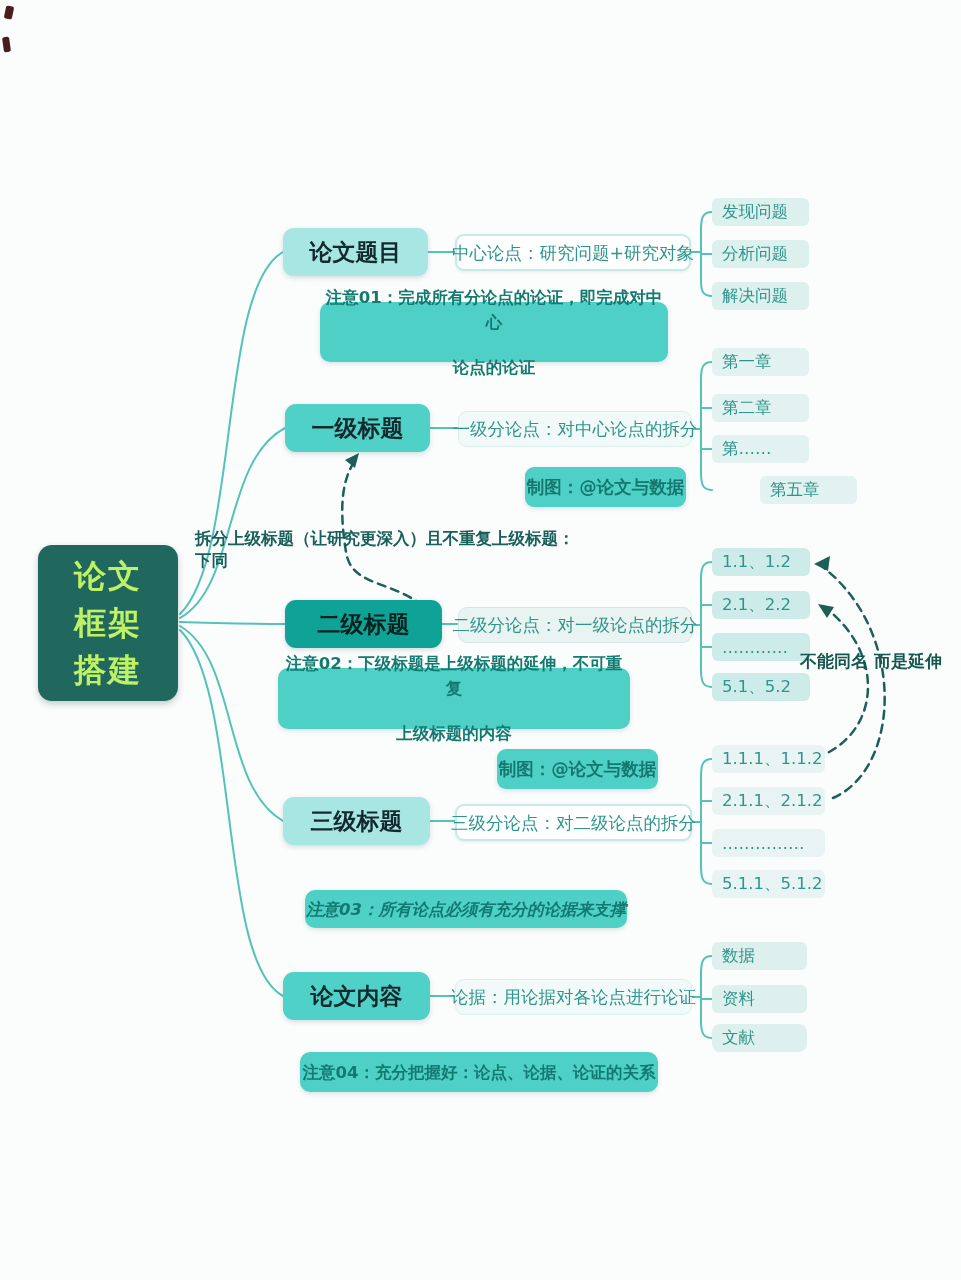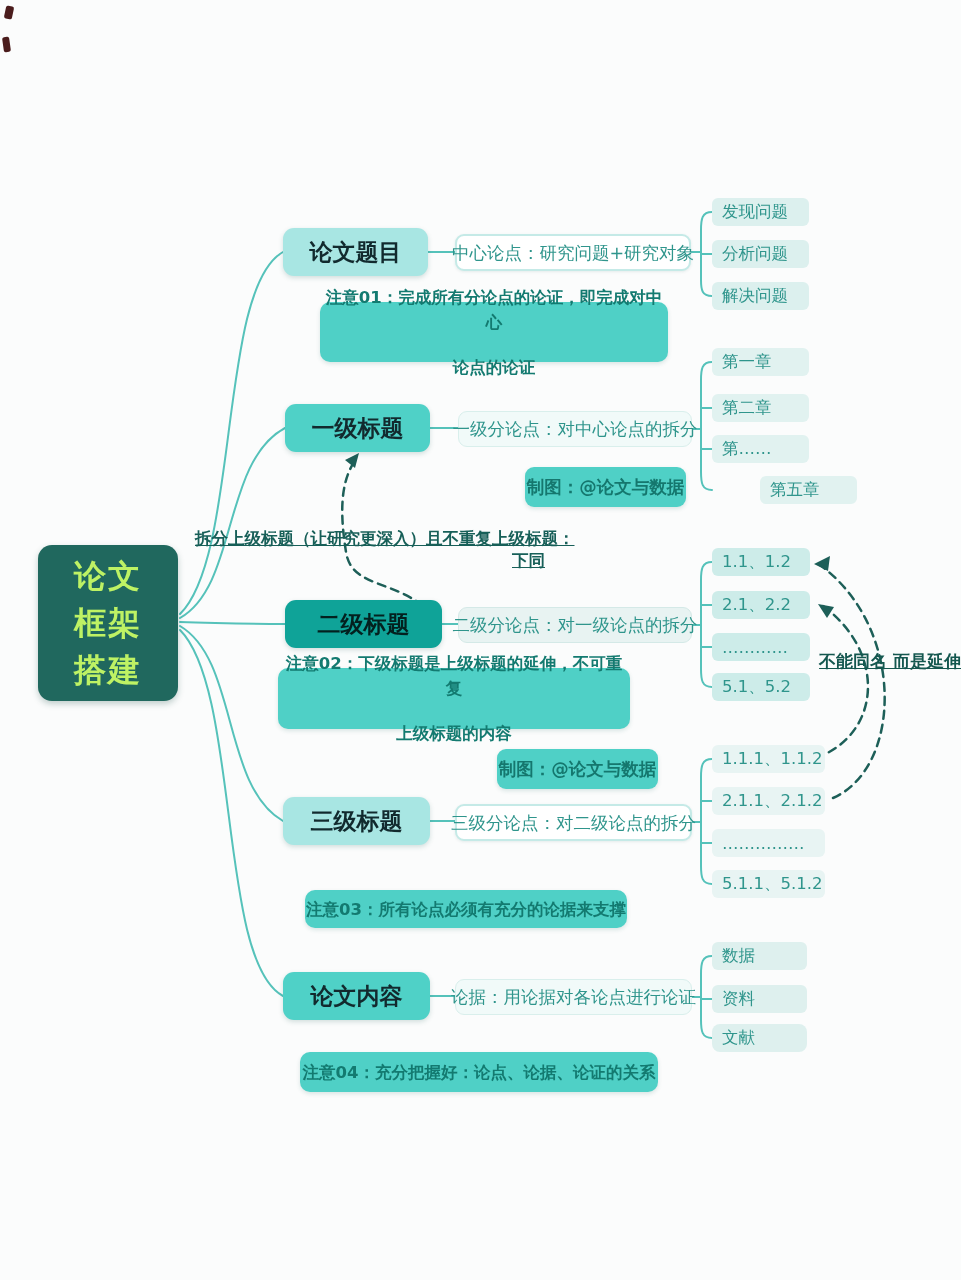--- a/index.html
+++ b/index.html
@@ -59,21 +59,21 @@
 
   .credit{
     background:#4fd0c6;border-radius:9px;height:40px;
     display:flex;align-items:center;justify-content:center;
     font-size:17.5px;font-weight:600;color:#15776e;white-space:nowrap;
     box-shadow:0 2px 4px rgba(30,100,92,.15);
   }
 
   .annot{
     font-size:16.5px;font-weight:700;color:#175f58;
-    text-align:right;line-height:22px;white-space:nowrap;text-decoration:underline;
+    text-align:left;line-height:22px;white-space:nowrap;
   }
 
   .artifact{position:absolute;background:#4a1c1c;border-radius:2px;}
 </style>
 </head>
 <body>
 
 <div class="canvas">
 
   <svg class="wires" width="961" height="1280" viewBox="0 0 961 1280">
@@ -163,21 +163,21 @@
 
   <div class="node credit" style="left:497px;top:749px;width:161px;">制图：@论文与数据</div>
 
   <div class="node blabel light" style="left:283px;top:797px;width:147px;">三级标题</div>
   <div class="node sub white" style="left:455px;top:804px;width:237px;">三级分论点：对二级论点的拆分</div>
   <div class="node child c4" style="left:712px;top:745px;width:113px;">1.1.1、1.1.2</div>
   <div class="node child c4" style="left:712px;top:787px;width:113px;">2.1.1、2.1.2</div>
   <div class="node child c4" style="left:712px;top:829px;width:113px;">……………</div>
   <div class="node child c4" style="left:712px;top:870px;width:113px;">5.1.1、5.1.2</div>
 
-  <div class="node note" style="left:305px;top:890px;width:322px;height:38px;">
+  <div class="node note" style="left:305px;top:890px;width:322px;height:38px;font-style:italic;">
     <div>注意03：所有论点必须有充分的论据来支撑</div>
   </div>
 
   <div class="node blabel teal" style="left:283px;top:972px;width:147px;">论文内容</div>
   <div class="node sub pale" style="left:455px;top:979px;width:237px;height:36px;">论据：用论据对各论点进行论证</div>
   <div class="node child c5" style="left:712px;top:942px;width:95px;">数据</div>
   <div class="node child c5" style="left:712px;top:985px;width:95px;">资料</div>
   <div class="node child c5" style="left:712px;top:1024px;width:95px;border-radius:8px;">文献</div>
 
   <div class="node note" style="left:300px;top:1052px;width:358px;height:40px;">

